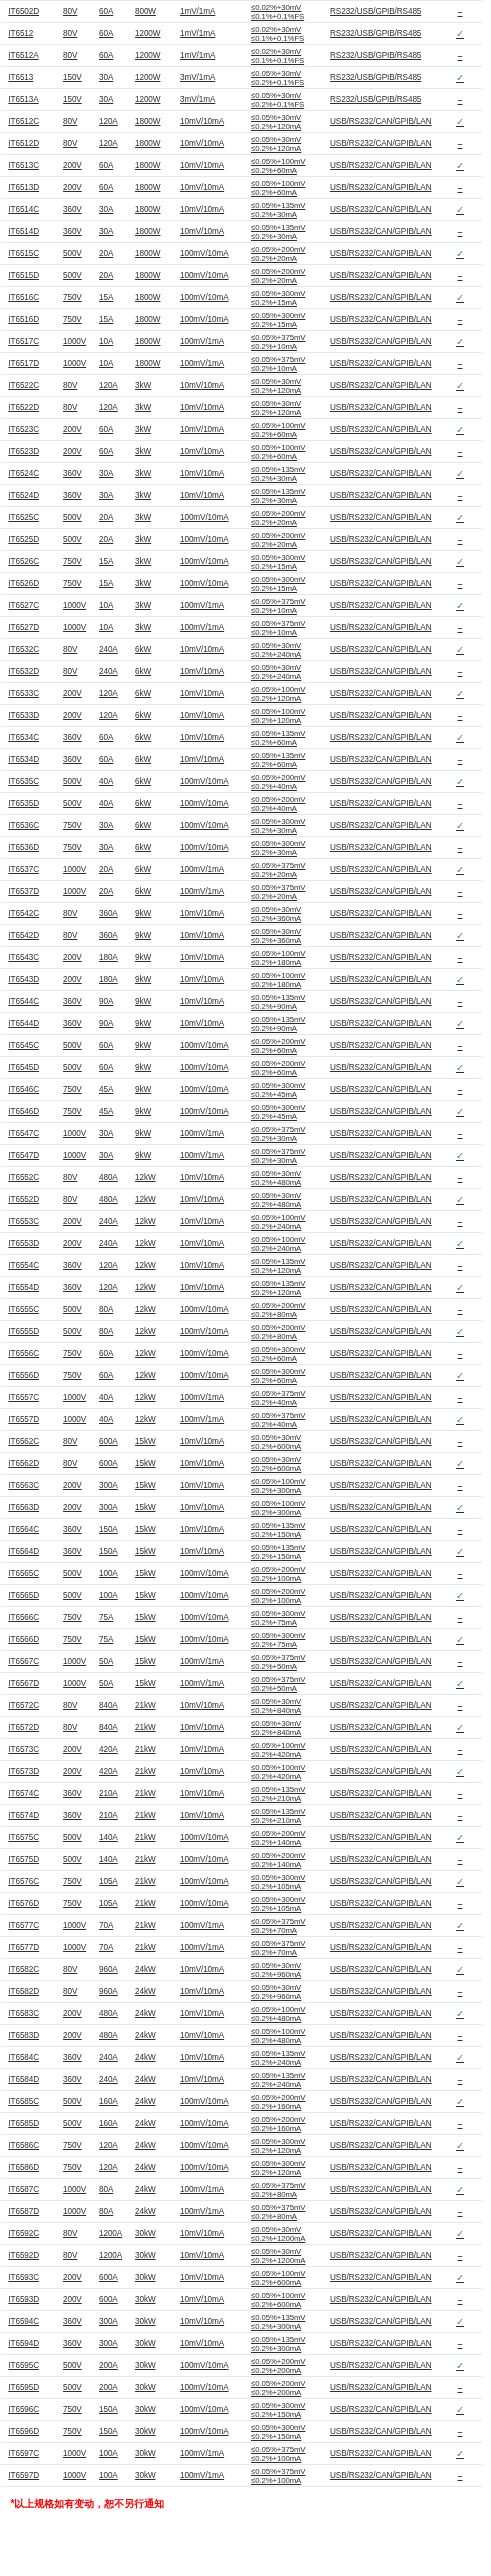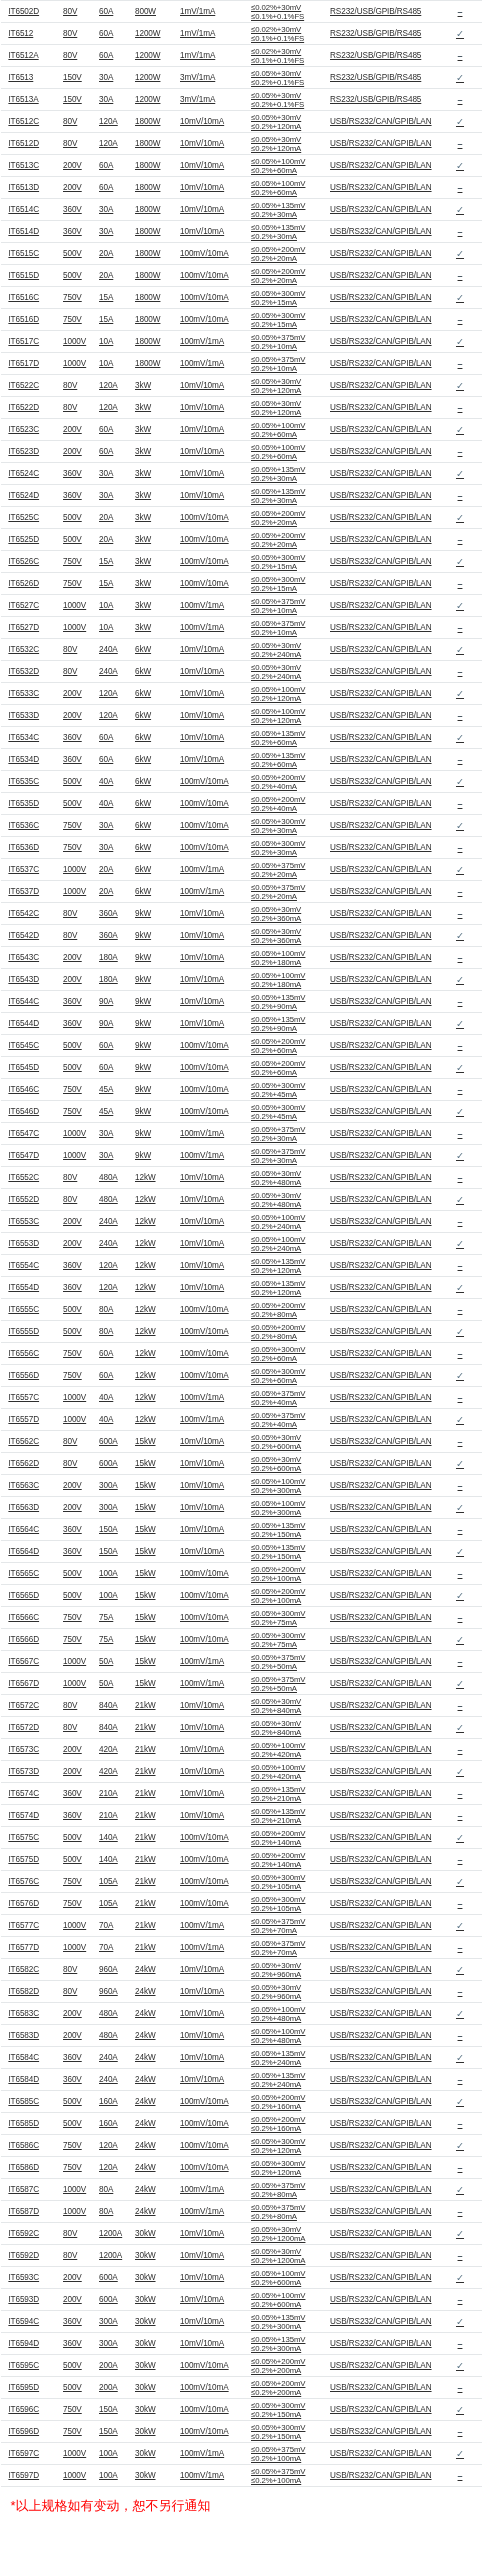--- a/index.html
+++ b/index.html
@@ -34,22 +34,22 @@
   .c-resolution{width:71px;}
   .c-accuracy  {width:79px; font-size:7.8px; line-height:9px;}
   .c-accuracy div{height:9px;}
   .c-interface {width:108px;}
   .c-mark      {flex:1; text-align:center;}
   .c-mark .check{color:#5b7586; font-size:9.7px;}
   .c-mark .dash {color:#3f4e59; font-size:9px; font-weight:bold;}
   .footnote{
     margin:9.7px 0 0 10.4px;
     color:#ff0000;
-    font-size:13px;
-    font-weight:normal;
+    font-size:10px;
+    font-weight:bold;
     letter-spacing:0;
   }
 </style>
 </head>
 <body>
 
 <div class="spec-table">
   <div class="row">
     <span class="c-model">IT6502D</span>
     <span class="c-voltage">80V</span>

